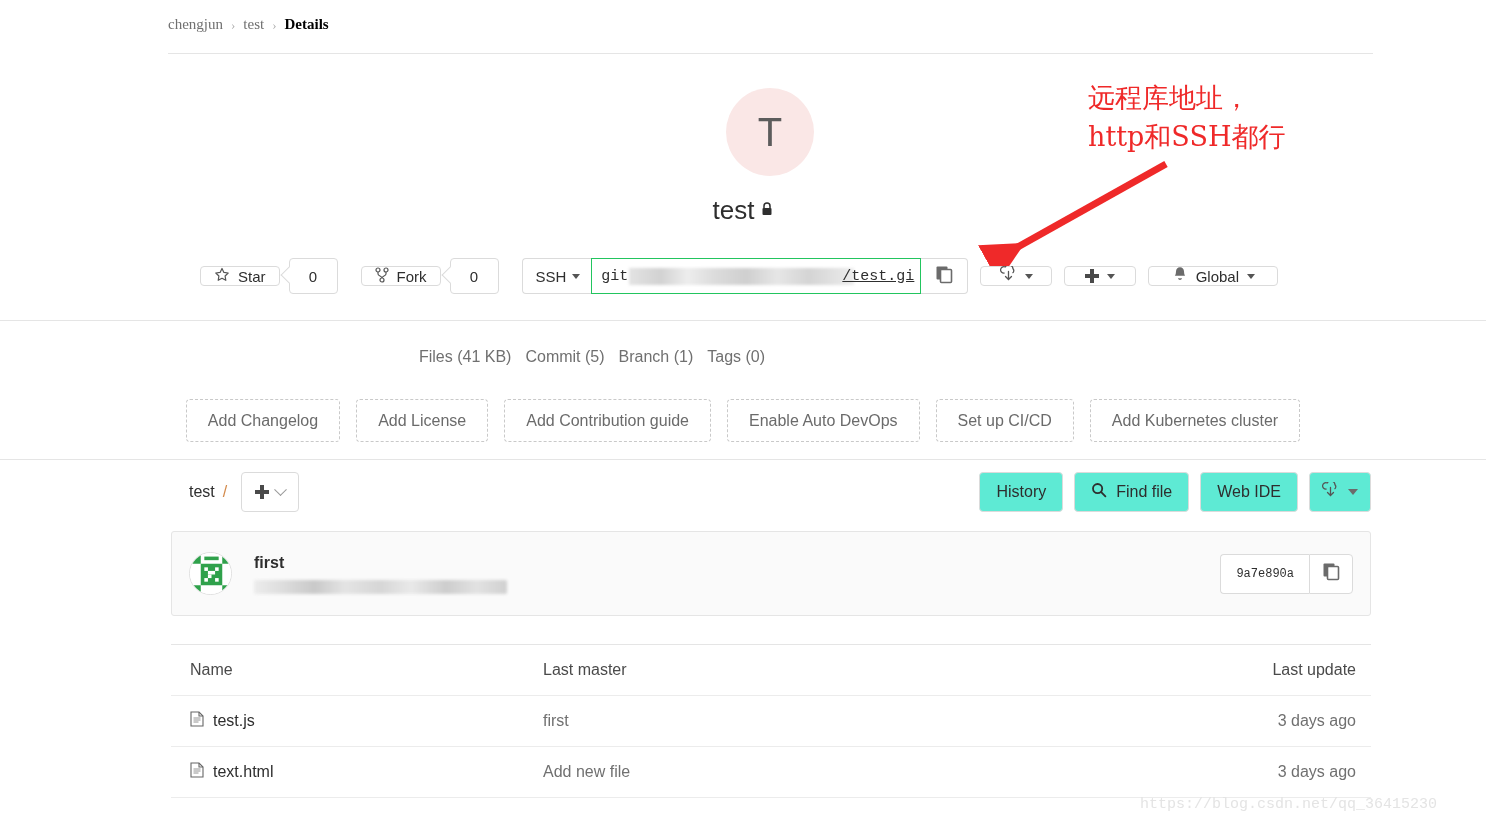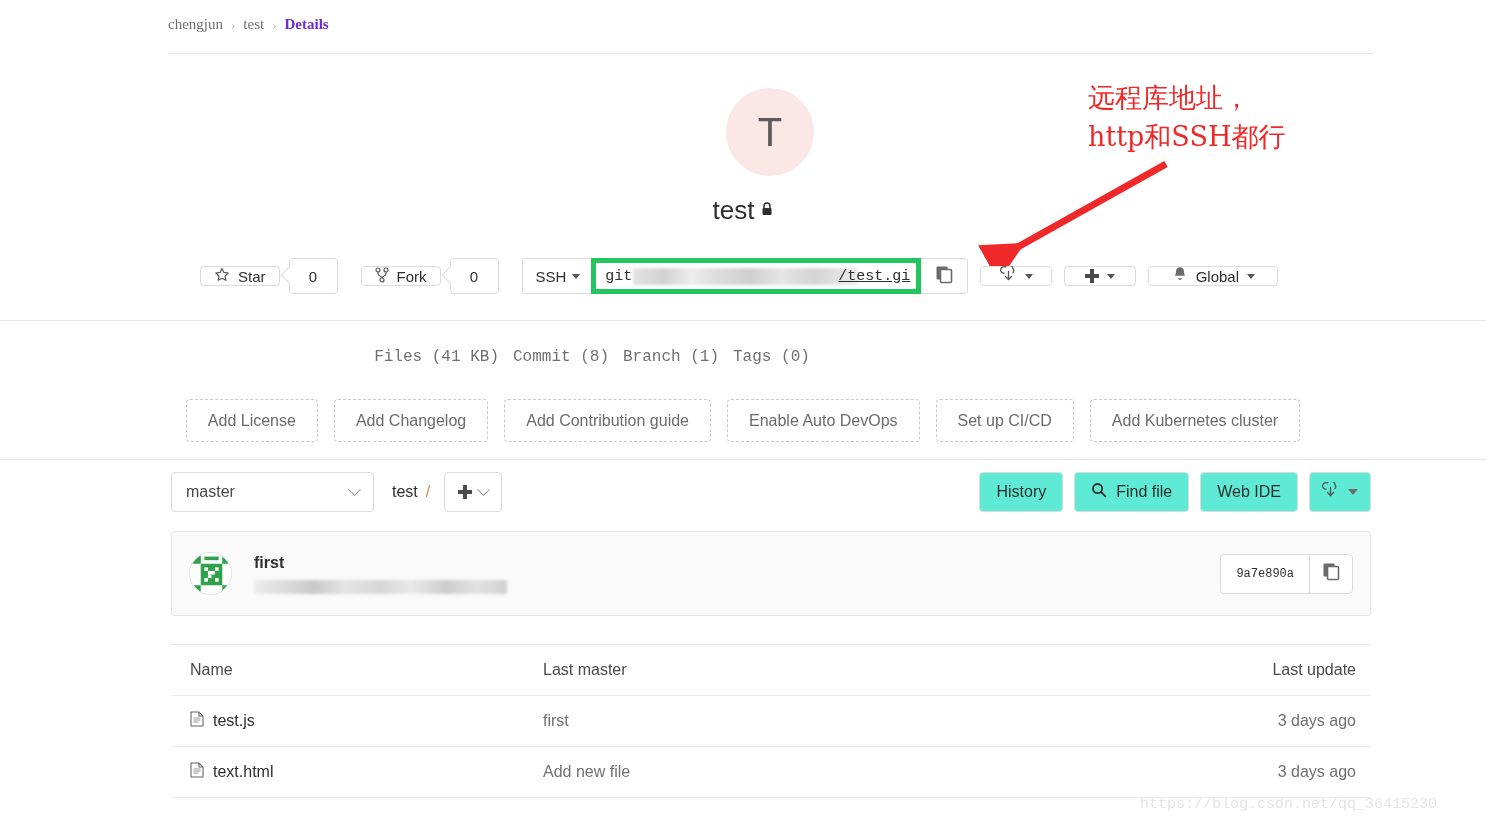--- a/index.html
+++ b/index.html
@@ -19,21 +19,21 @@
   
   .breadcrumb {
     position: absolute;
     left: 168px; top: 16px;
     font-size: 15px;
     display: flex; align-items: center; gap: 8px;
     white-space: nowrap;
     font-family: Liberation Serif, serif;
   }
   .breadcrumb .crumb { color: #707070; text-decoration: none; }
-  .breadcrumb .crumb:last-child { color: #6d28d9; font-weight: bold; }
+  .breadcrumb .crumb:last-child { color: #000000; font-weight: bold; }
   .breadcrumb .sep { color: #b0b0b0; font-size: 13px; }
 
   .rule-top {
     position: absolute;
     left: 168px; top: 53px; width: 1205px; height: 1px;
     background: #e5e5e5;
   }
 
   
   .avatar {
@@ -110,21 +110,21 @@
   .clone-proto {
     border: 1px solid #dbdbdb; border-right: none;
     border-radius: 4px 0 0 4px;
     background: #fff;
     display: flex; align-items: center; gap: 6px;
     padding: 0 11px 0 13px;
     font-size: 15px; color: #2e2e2e;
     cursor: pointer;
   }
   .clone-url {
-    border: 5px solid #22c55e;
+    border: 1px solid #22c55e;
     background: #fff;
     width: 330px;
     display: flex; align-items: center;
     padding: 0 9px;
     font-family: "Liberation Mono", monospace;
     font-size: 15px; color: #2e2e2e;
     overflow: hidden;
     position: relative;
   }
   .clone-url .u-pre { white-space: pre; }
@@ -161,21 +161,21 @@
   
   .rule-full {
     position: absolute; left: 0; width: 1486px; height: 1px; background: #e5e5e5;
   }
 
   
   .stats {
     position: absolute;
     left: 0; top: 348px; width: 1184px;
     display: flex; justify-content: center; gap: 14px;
-    font-size: 16px; color: #707070; font-family: Liberation Mono, monospace;
+    font-size: 16px; color: #707070;
   }
   .stats a { color: #707070; text-decoration: none; white-space: nowrap; cursor: pointer; }
 
   
   .quick {
     position: absolute;
     left: 0; top: 399px; width: 1486px;
     display: flex; justify-content: center; gap: 16px;
   }
   .dashed-btn {
@@ -421,41 +421,37 @@
           </svg></span>
       <span>Global</span>
       <span class="caret"></span>
     </button>
   </div>
 
   <div class="rule-full" style="top:320px"></div>
 
   <div class="stats">
     <a href="#">Files (41 KB)</a>
-    <a href="#">Commit (8)</a>
+    <a href="#">Commit (5)</a>
     <a href="#">Branch (1)</a>
     <a href="#">Tags (0)</a>
   </div>
 
   <div class="quick">
+    <div class="dashed-btn">Add Changelog</div>
     <div class="dashed-btn">Add License</div>
-    <div class="dashed-btn">Add Changelog</div>
     <div class="dashed-btn">Add Contribution guide</div>
     <div class="dashed-btn">Enable Auto DevOps</div>
     <div class="dashed-btn">Set up CI/CD</div>
     <div class="dashed-btn">Add Kubernetes cluster</div>
   </div>
 
   <div class="rule-full" style="top:459px"></div>
 
   <div class="repo-toolbar">
-    <div class="branch-select">
-      <span>master</span>
-      <span class="chev"></span>
-    </div>
     <div class="path-crumb">
       <span>test</span>
       <span class="slash">/</span>
     </div>
     <div class="plus-btn">
       <span class="plus-glyph"></span>
       <span class="chev"></span>
     </div>
 
     <div class="toolbar-right">

